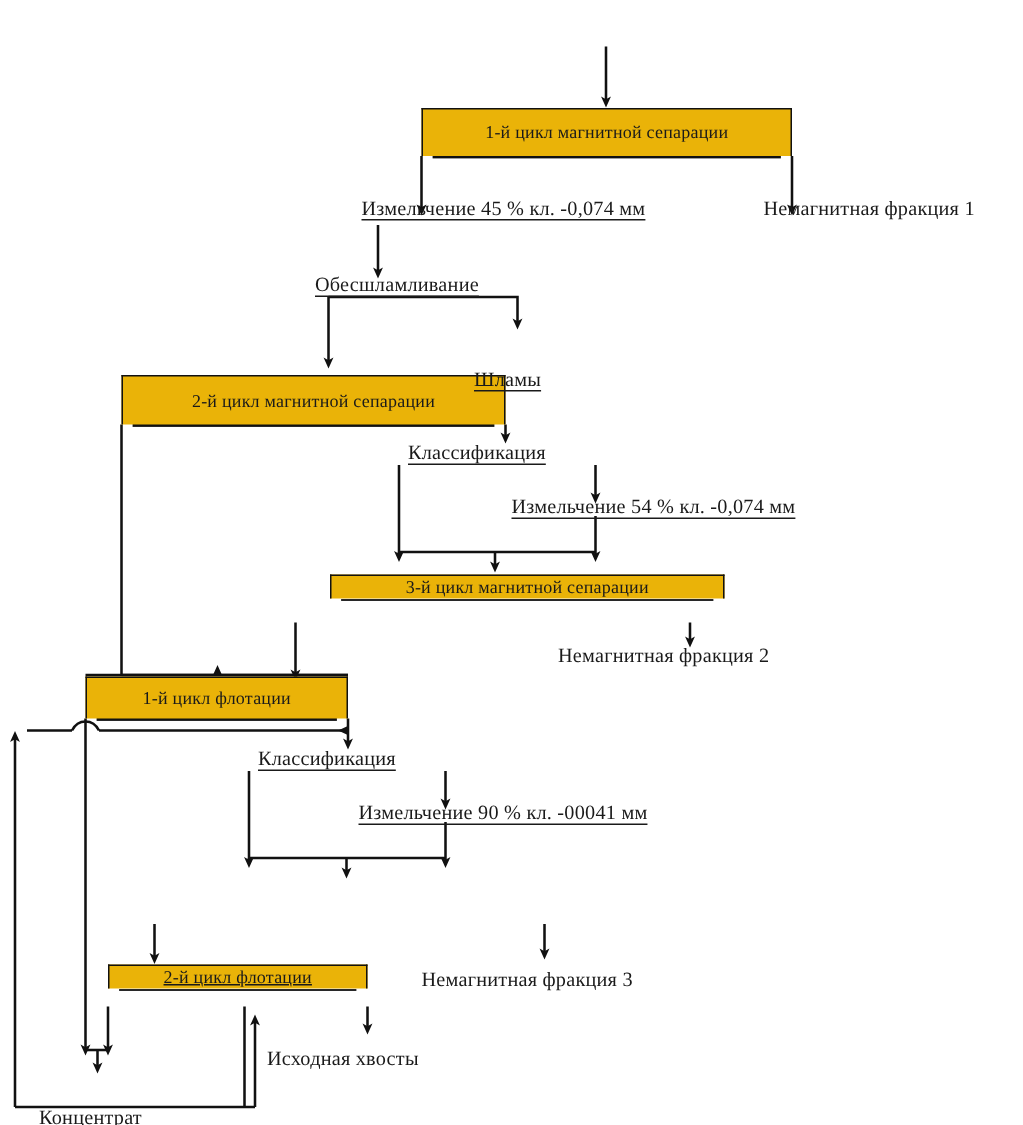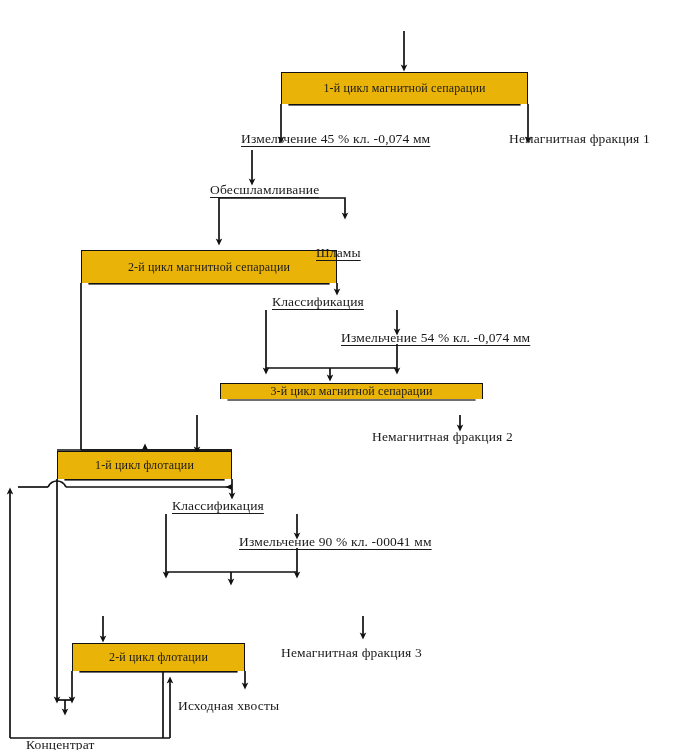--- a/index.html
+++ b/index.html
@@ -142,21 +142,21 @@
 
   <div class="node split" style="left:197px;top:383px;width:263px;height:16px;margin-left:23px;">
     <span class="inner">3-й цикл магнитной сепарации</span>
   </div>
 
   <div class="node split" style="left:57px;top:451px;width:175px;height:28px;">
     <span class="inner">1-й цикл флотации</span>
   </div>
 
 
-  <div class="node split" style="left:72px;top:643px;width:173px;height:28px;">
+  <div class="node split" style="left:72px;top:643px;width:173px;height:16px;text-decoration:underline;">
     <span class="inner">2-й цикл флотации</span>
   </div>
 
 
   <div class="lbl u" style="left:241px;top:131px;">Измельчение 45 % кл. -0,074 мм</div>
 
   <div class="lbl" style="left:509px;top:131px;">Немагнитная фракция 1</div>
 
   <div class="lbl u" style="left:210px;top:182px;">Обесшламливание</div>
 

